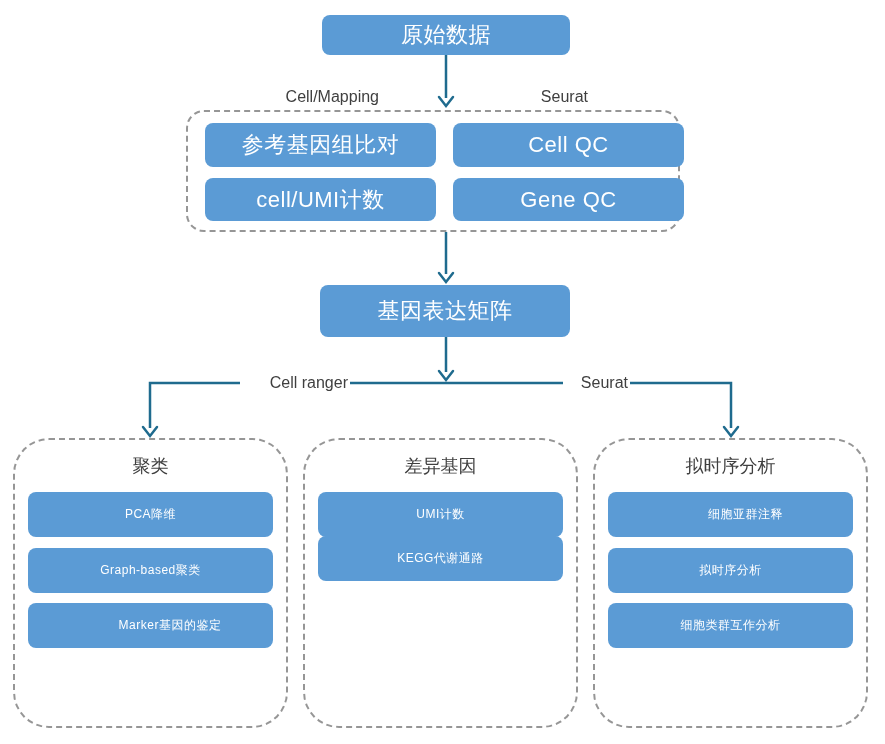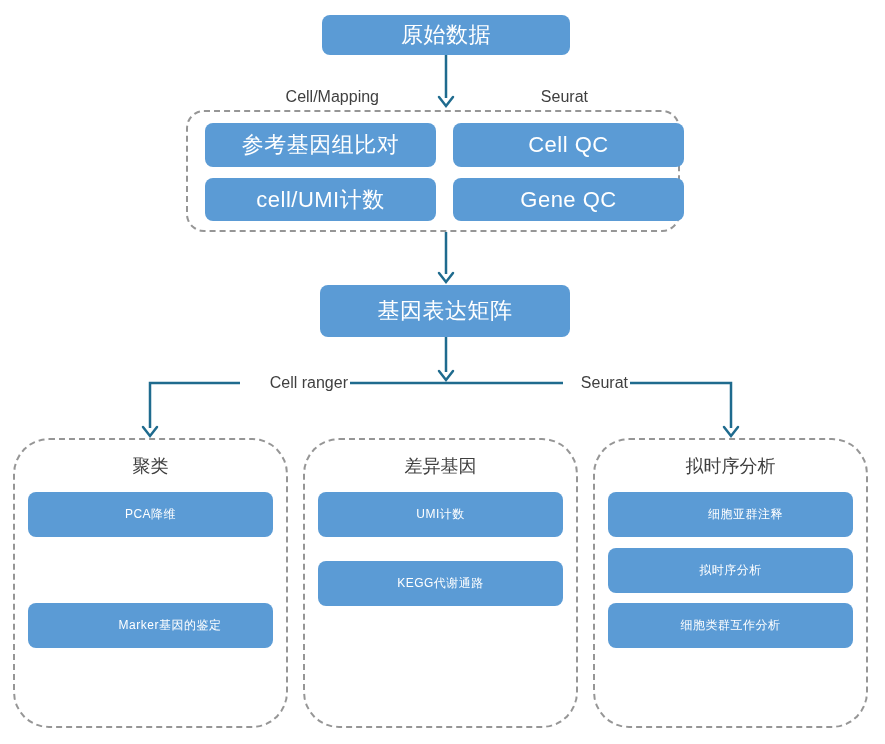--- a/index.html
+++ b/index.html
@@ -84,27 +84,28 @@
   </div>
 
   <div class="node" style="left:320px;top:285px;width:250px;height:52px;border-radius:8px;">基因表达矩阵</div>
 
   <div class="line-label" style="left:242px;top:372px;width:106px;">Cell ranger</div>
   <div class="line-label" style="left:566px;top:372px;width:62px;">Seurat</div>
 
   <div class="dashed-container group-container" style="left:13px;">
     <div class="group-title">聚类</div>
     <div class="node" style="top:52px;">PCA降维</div>
+    <div class="node" style="top:108px;">Graph-based聚类</div>
     <div class="node" style="top:163px;padding-left:39px;">Marker基因的鉴定</div>
   </div>
 
   <div class="dashed-container group-container" style="left:303px;">
     <div class="group-title">差异基因</div>
     <div class="node" style="top:52px;">UMI计数</div>
-    <div class="node" style="top:121px;">KEGG代谢通路</div>
+    <div class="node" style="top:96px;">KEGG代谢通路</div>
   </div>
 
   <div class="dashed-container group-container" style="left:593px;">
     <div class="group-title">拟时序分析</div>
     <div class="node" style="top:52px;padding-left:30px;">细胞亚群注释</div>
     <div class="node" style="top:108px;">拟时序分析</div>
     <div class="node" style="top:163px;">细胞类群互作分析</div>
   </div>
 
 </div>

